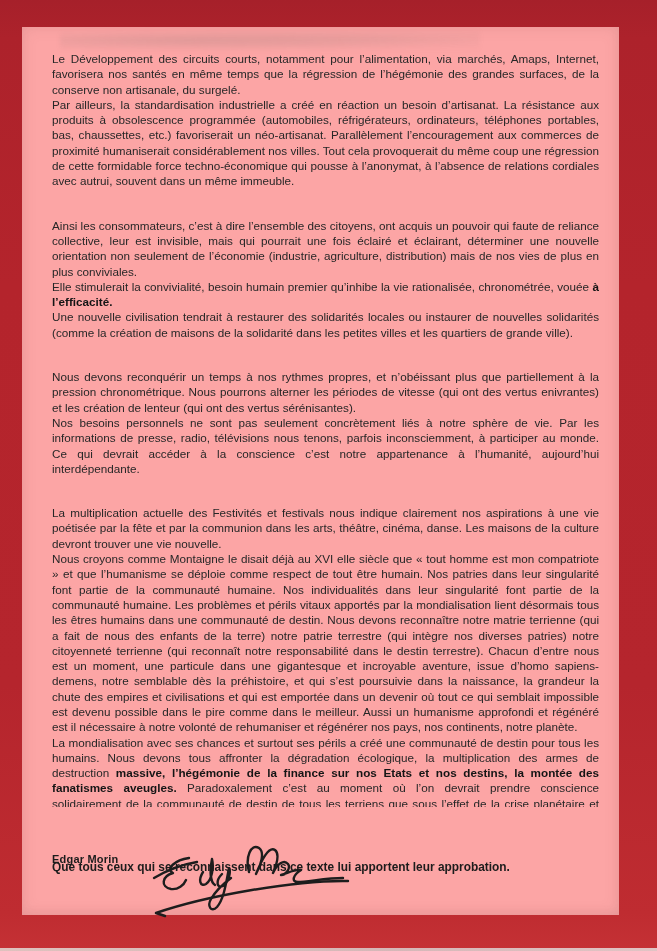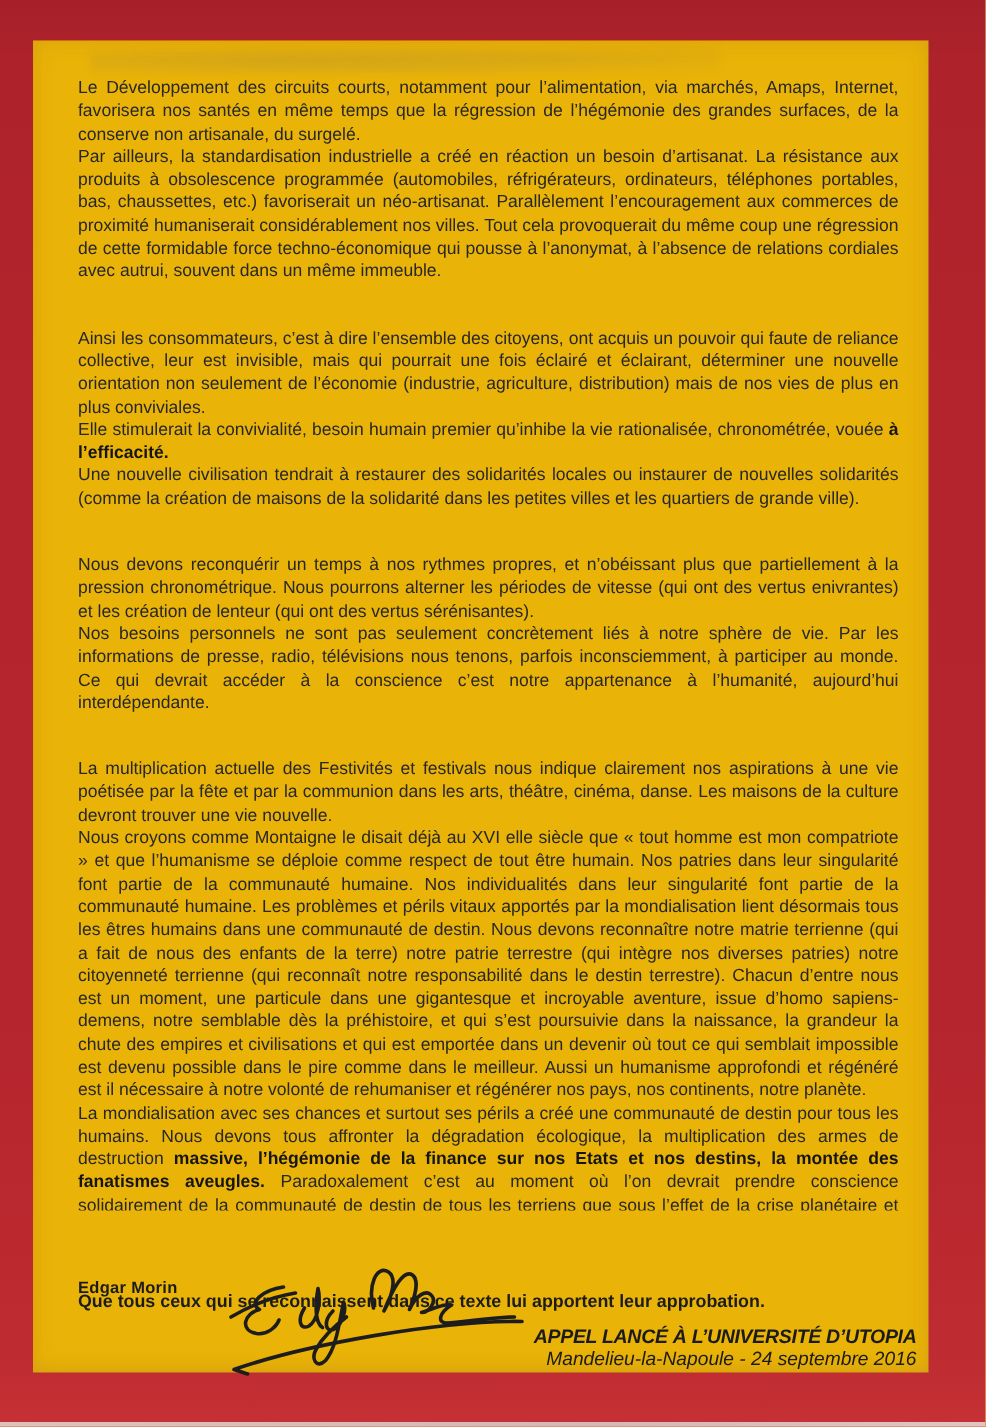--- a/index.html
+++ b/index.html
@@ -3,21 +3,21 @@
 <meta charset="utf-8">
 <style>
   html,body{margin:0;padding:0;}
   body{
     width:657px;height:951px;position:relative;overflow:hidden;
     background:linear-gradient(180deg,#a6202a 0%,#ad222b 4%,#b4242c 30%,#b5252d 72%,#bf2c31 96%,#c53135 100%);
     font-family:"Liberation Sans","DejaVu Sans",sans-serif;
   }
   .paper{
     position:absolute;left:22px;top:27px;width:597px;height:888px;
-    background:#eab308;
+    background:#fca5a5;
     box-shadow:inset 0 0 16px rgba(95,60,60,.10), inset 0 -3px 8px rgba(130,85,85,.08);
   }
   .smudge{
     position:absolute;left:38px;top:3px;width:420px;height:22px;
     background:radial-gradient(ellipse at 30% 50%,rgba(110,105,100,.16),rgba(110,105,100,0) 70%),
                radial-gradient(ellipse at 75% 40%,rgba(110,105,100,.08),rgba(110,105,100,0) 70%);
     filter:blur(2px);
   }
   .body-text{
     position:absolute;left:30px;top:24px;width:547px;height:756px;overflow:hidden;
@@ -78,19 +78,15 @@
     <path d="M44,25 C30,27 20,36 28,40 C17,43 15,54 26,56 C33,57 39,52 41,47"></path>
     <path d="M9,45 C24,36 40,31 52,29"></path>
 
     <path d="M58,39 C53,47 55,54 61,51 C67,47 69,34 67,26 C65,37 65,49 70,52"></path>
 
     <path d="M77,41 C70,48 72,56 78,53 C84,49 86,39 84,35 C81,50 79,66 72,74 C66,80 62,73 66,66 C70,59 78,51 86,45"></path>
 
     <path d="M104,39 C100,24 106,10 114,15 C120,19 116,32 111,41 C117,26 124,13 130,17 C135,21 131,33 128,40 C132,31 139,26 143,31 C146,35 141,42 136,42 C143,40 150,36 156,37 C148,42 146,49 153,49 C162,49 182,45 198,45"></path>
   </svg>
 
-  <div class="footer-right">
-    <div class="event">APPEL LANCÉ À L’UNIVERSITÉ D’UTOPIA</div>
-    <div class="place-date">Mandelieu-la-Napoule - 24 septembre 2016</div>
-  </div>
 </div>
 
 <div class="bottom-strip"></div>
 
 </body></html>

